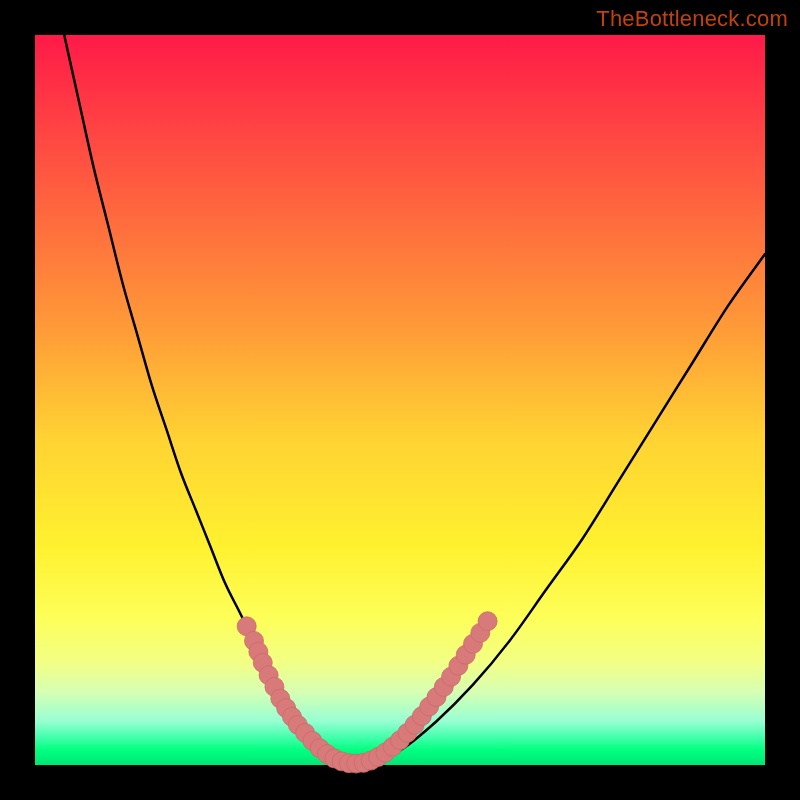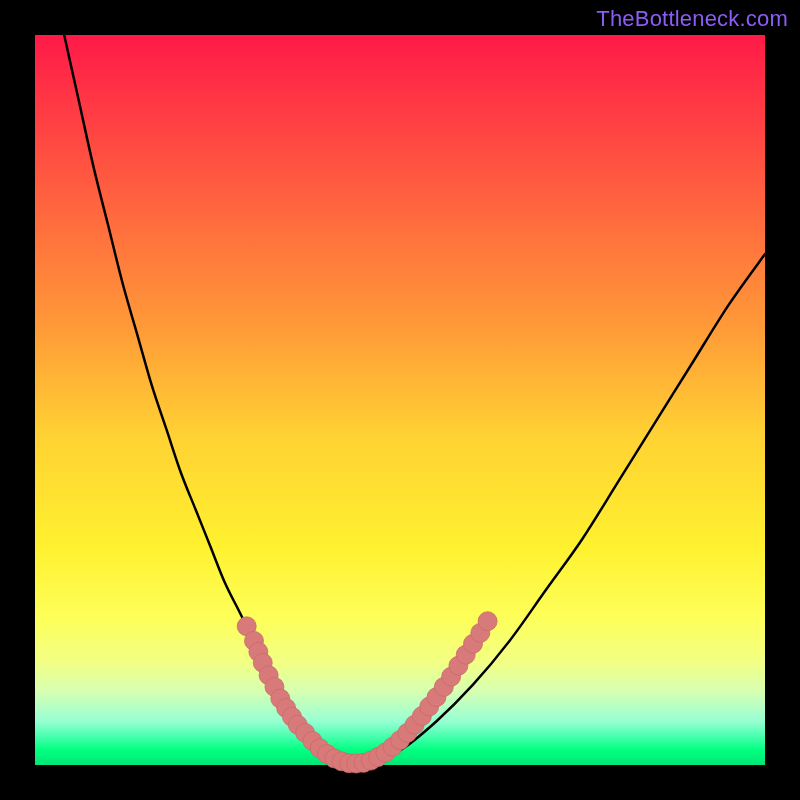--- a/index.html
+++ b/index.html
@@ -38,21 +38,21 @@
       #97ffd3 94%,
       #4bffb0 96%,
       #00ff7f 98%,
       #00e676 100%
     );
   }
   .watermark {
     position: absolute;
     top: 6px;
     right: 12px;
-    color: #8b5cf6;
+    color: #c2410c;
     font-size: 22px;
     font-weight: 500;
     letter-spacing: 0.2px;
   }
   svg.curve {
     position: absolute;
     left: 0;
     top: 0;
     width: 730px;
     height: 730px;

